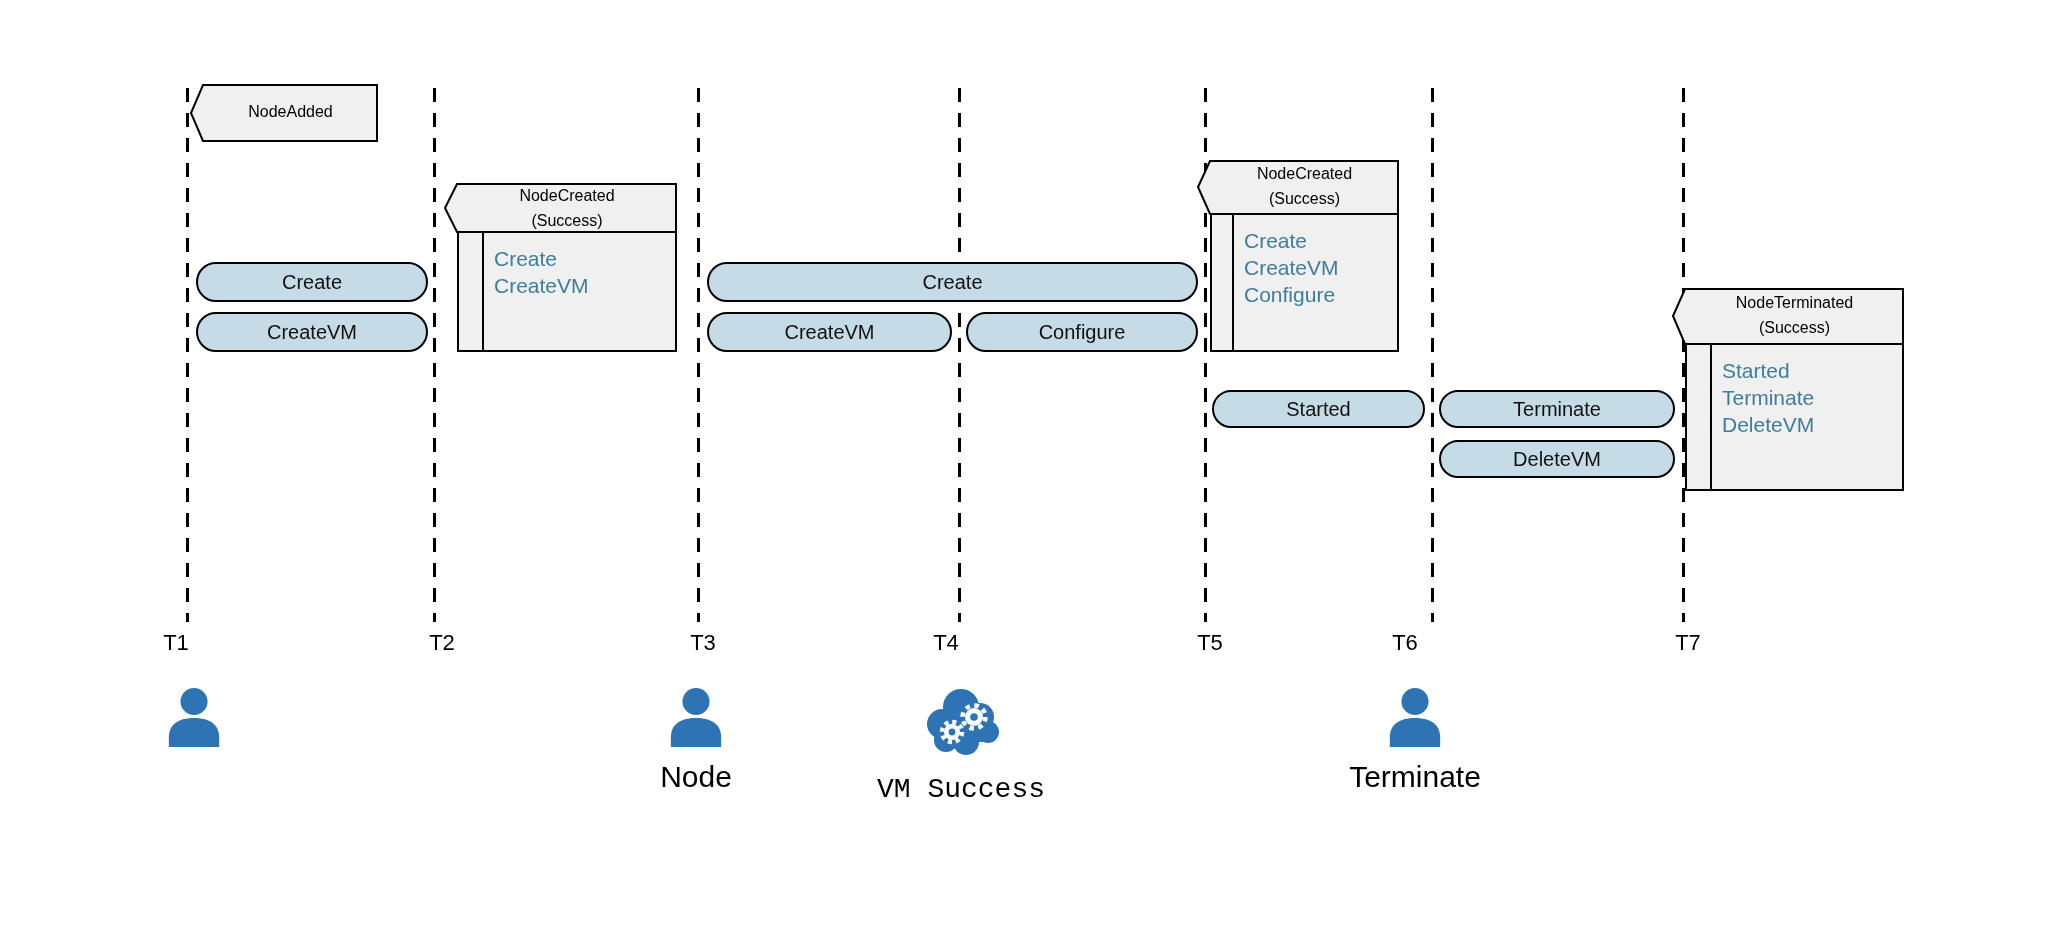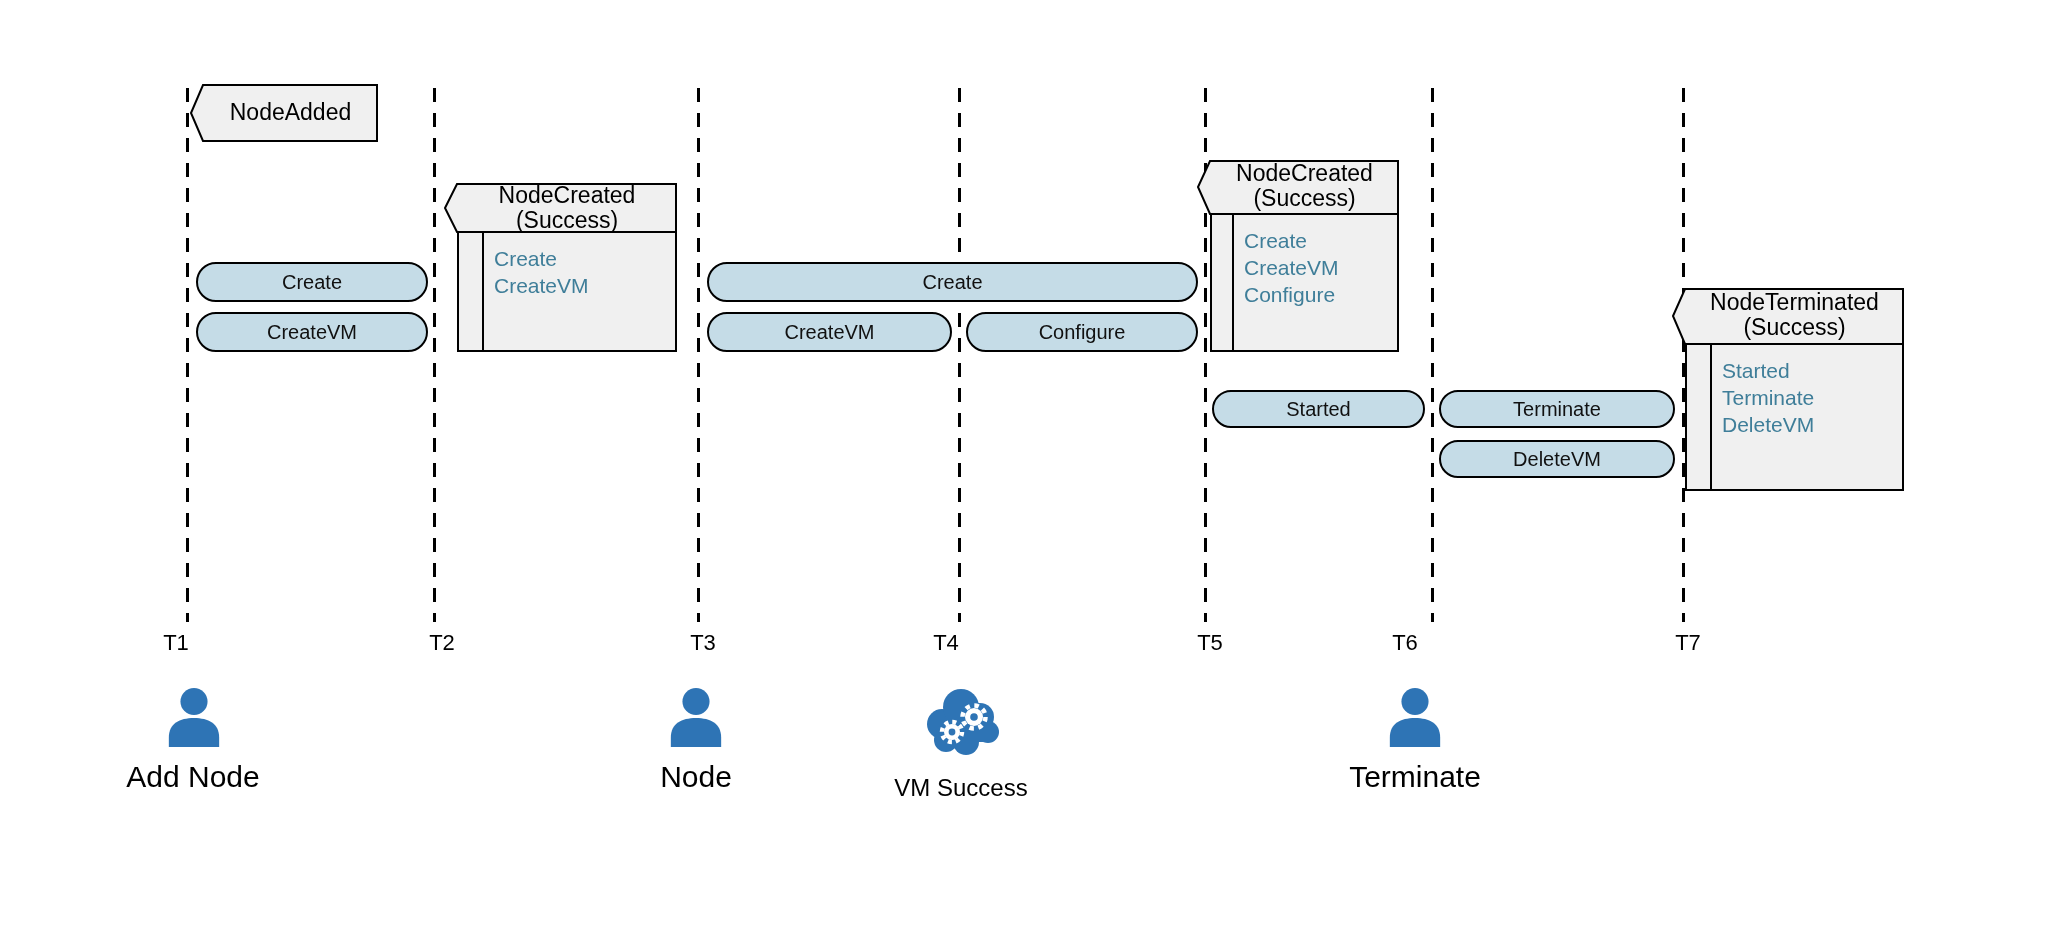--- a/index.html
+++ b/index.html
@@ -24,40 +24,40 @@
     position:absolute;height:40px;
     background:#c5dce7;border:2px solid #000;border-radius:22px;
     display:flex;align-items:center;justify-content:center;
     font-size:20px;color:#111;box-sizing:border-box;
   }
   .pill.short{height:38px;}
   
   .flag-banner{position:absolute;}
   .banner-text{
     position:absolute;text-align:center;color:#000;
-    font-size:23px;line-height:25px;
+    font-size:16px;line-height:25px;
   }
   .banner-text.single{line-height:56px;}
   .flag-pole{
     position:absolute;background:#f0f0f0;border:2px solid #000;box-sizing:border-box;
   }
   .flag-note{
     position:absolute;background:#f0f0f0;border:2px solid #000;box-sizing:border-box;
     padding:12px 0 0 10px;
   }
   .note-item{
     font-size:21px;line-height:27px;color:#3f7e99;white-space:nowrap;
   }
   
   .actor-icon{position:absolute;}
   .actor-label{
     position:absolute;width:300px;text-align:center;
     font-size:30px;color:#000;
   }
-  .actor-label.small{font-size:24px;}
+  .actor-label.small{font-size:28px;font-family:Liberation Mono, monospace;}
 </style>
 </head>
 <body>
 
 <div id="canvas">
 
   <div class="vline" style="left:186px"></div>
   <div class="vline" style="left:433px"></div>
   <div class="vline" style="left:697px"></div>
   <div class="vline" style="left:958px"></div>
@@ -133,21 +133,20 @@
   <div class="pill" style="left:707px;top:312px;width:245px">CreateVM</div>
   <div class="pill" style="left:966px;top:312px;width:232px">Configure</div>
   <div class="pill short" style="left:1212px;top:390px;width:213px">Started</div>
   <div class="pill short" style="left:1439px;top:390px;width:236px">Terminate</div>
   <div class="pill short" style="left:1439px;top:440px;width:236px">DeleteVM</div>
 
   <svg class="actor-icon" style="left:163px;top:687px" width="62" height="60" viewBox="0 0 64 62">
     <circle cx="32" cy="15" r="14" fill="#2e74b5"></circle>
     <path d="M6 62 V52 C6 38 17 32 32 32 C47 32 58 38 58 52 V62 Z" fill="#2e74b5"></path>
   </svg>
-  <div class="actor-label" style="left:43px;top:760px">Add Node</div>
 
   <svg class="actor-icon" style="left:665px;top:687px" width="62" height="60" viewBox="0 0 64 62">
     <circle cx="32" cy="15" r="14" fill="#2e74b5"></circle>
     <path d="M6 62 V52 C6 38 17 32 32 32 C47 32 58 38 58 52 V62 Z" fill="#2e74b5"></path>
   </svg>
   <div class="actor-label" style="left:546px;top:760px">Node</div>
 
   <svg class="actor-icon" style="left:916px;top:682px" width="92" height="80" viewBox="0 0 92 80">
     <g fill="#2e74b5">
       <circle cx="26" cy="42" r="15"></circle>

